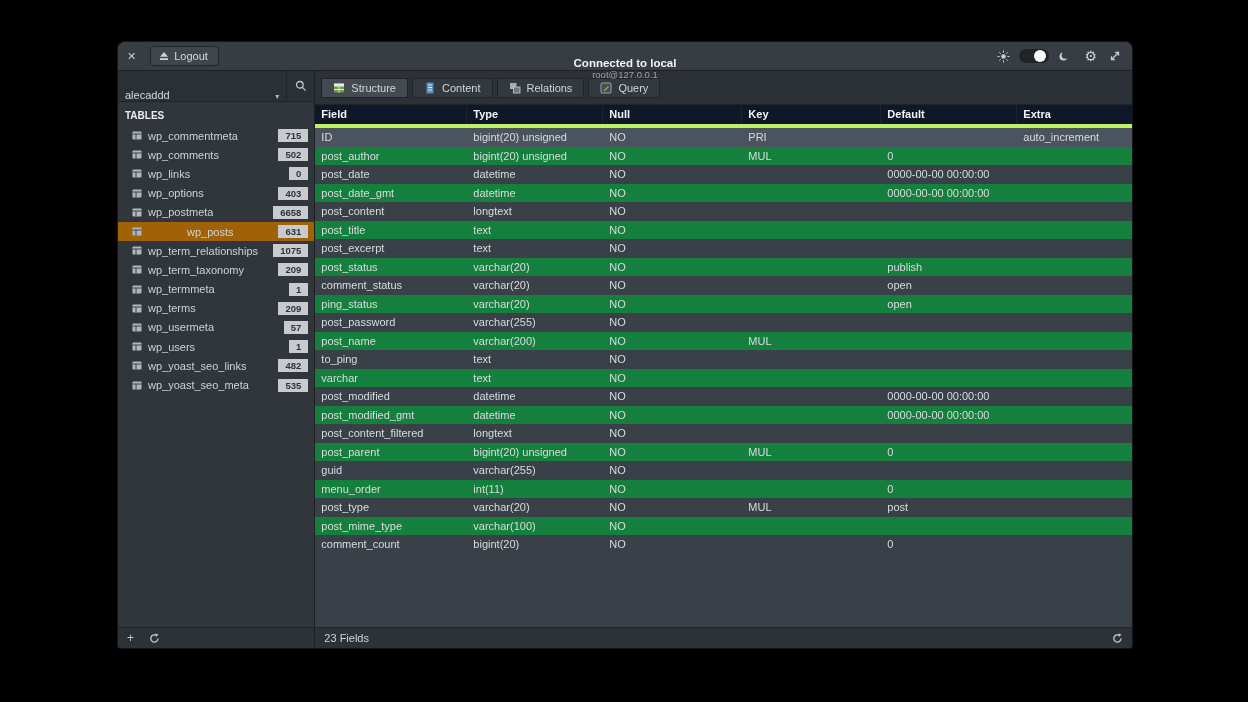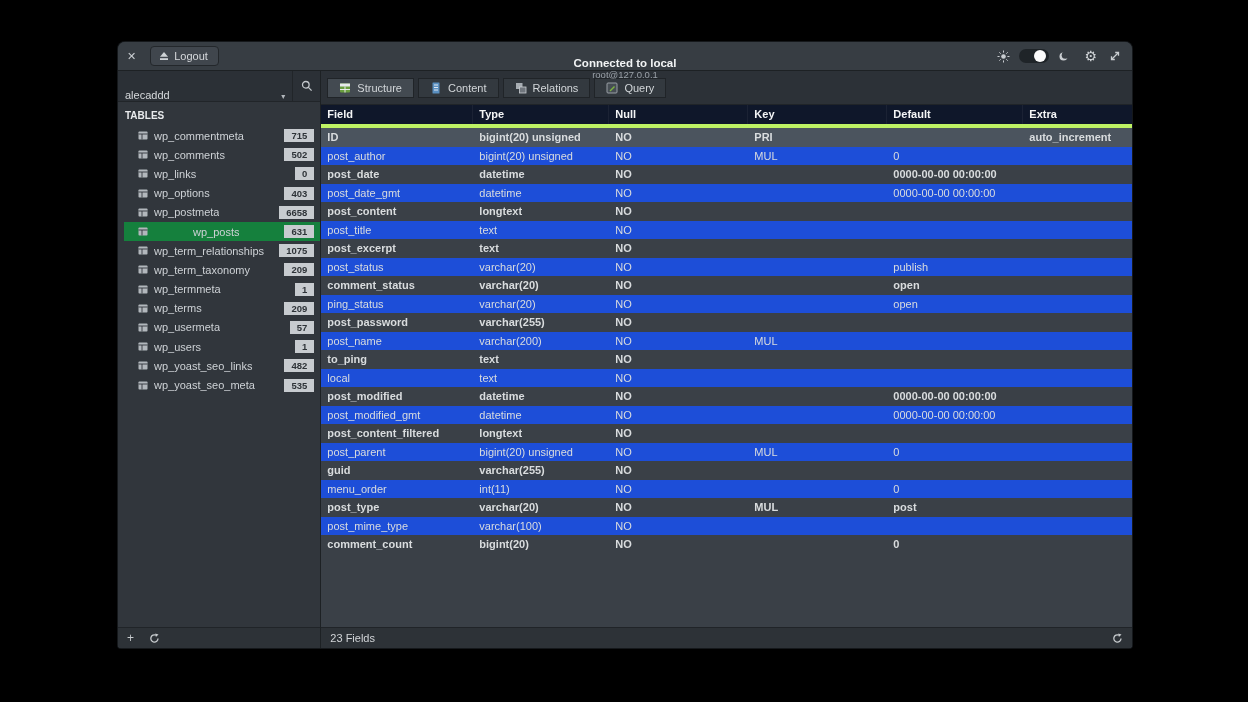--- a/index.html
+++ b/index.html
@@ -35,22 +35,22 @@
   .db-row{flex:0 0 30px;background:#2b3036;border-bottom:1px solid #212529;
           display:flex;align-items:center;}
   .db-select{flex:1;display:flex;align-items:flex-end;height:100%;padding:0 7px;
              font-size:11px;color:#d6d9dc;}
   .db-caret{margin-left:auto;color:#b2b7bc;font-size:8px;}
   .db-sep{width:1px;height:100%;background:#212529;}
   .search-btn{width:27px;height:100%;display:flex;align-items:center;justify-content:center;}
   .tables-label{padding:8px 7px 5px 7px;font-size:10px;font-weight:bold;color:#e9ebed;}
   .table-list{flex:1 1 auto;overflow:hidden;}
   .table-item{height:19.2px;display:flex;align-items:center;gap:6px;
-              padding:0 6px 0 14px;font-size:11px;color:#ced2d6;white-space:nowrap;margin-left:6px;}
-  .table-item.selected{background:#15803d;gap:45px;}
+              padding:0 6px 0 14px;font-size:11px;color:#ced2d6;white-space:nowrap;}
+  .table-item.selected{background:#a16207;gap:45px;}
   .table-item .tname{overflow:hidden;text-overflow:ellipsis;}
   .badge{margin-left:auto;flex:0 0 auto;background:#c7cbcf;color:#2e3338;border-radius:0;
          font-size:9.5px;font-weight:600;padding:1px 7px;line-height:11px;}
   .sidebar-footer{flex:0 0 20px;background:#2d3237;border-top:1px solid #202428;
                   display:flex;align-items:center;gap:15px;padding:0 9px;}
   .plus-ic{color:#c6cacd;font-size:12px;line-height:1;}
 
   
   .main{flex:1;display:flex;flex-direction:column;min-width:0;background:#3a4047;}
   .tabbar{flex:0 0 33px;background:#2c3137;border-bottom:1px solid #202428;
@@ -59,22 +59,22 @@
        background:#33393f;border:1px solid #202428;border-radius:0;padding:3px 11px;}
   .tab.active{background:#434a51;}
   .grid{display:grid;grid-template-columns:152px 136px 139px 139px 136px 1fr;align-items:center;}
   .grid-header{flex:0 0 19px;background:#0f172a;border-bottom:4px solid #bef264;
                font-size:11px;font-weight:bold;color:#f4f5f6;}
   .hcell{padding:0 6px;height:19px;line-height:19px;border-right:1px solid rgba(255,255,255,0.05);
          overflow:hidden;white-space:nowrap;}
   .hcell:last-child{border-right:none;}
   .rows{flex:0 0 auto;}
   .frow{height:18.5px;}
-  .frow.odd{background:#3a4047;font-weight:bold;}
-  .frow.even{background:#1d4ed8;}
+  .frow.odd{background:#3a4047;}
+  .frow.even{background:#15803d;}
   .frow.selected{background:#4b545e;}
   .cell{padding:0 6px;font-size:11px;color:#d9dcde;white-space:nowrap;overflow:hidden;line-height:18.5px;}
   .filler{flex:1 1 auto;background:#3a4047;}
   .statusbar{flex:0 0 20px;background:#2d3237;border-top:1px solid #202428;
              display:flex;align-items:center;padding:0 9px;font-size:11px;color:#d2d5d8;margin-top:40px;}
   .sb-refresh{margin-left:auto;display:flex;align-items:center;}
   svg{display:block;}
 </style>
 </head>
 <body>
@@ -499,21 +499,21 @@
   <div class="grid frow odd">
     <div class="cell">to_ping</div>
     <div class="cell">text</div>
     <div class="cell">NO</div>
     <div class="cell"></div>
     <div class="cell"></div>
     <div class="cell"></div>
   </div>
 
   <div class="grid frow even">
-    <div class="cell">local</div>
+    <div class="cell">varchar</div>
     <div class="cell">text</div>
     <div class="cell">NO</div>
     <div class="cell"></div>
     <div class="cell"></div>
     <div class="cell"></div>
   </div>
 
   <div class="grid frow odd">
     <div class="cell">post_modified</div>
     <div class="cell">datetime</div>

